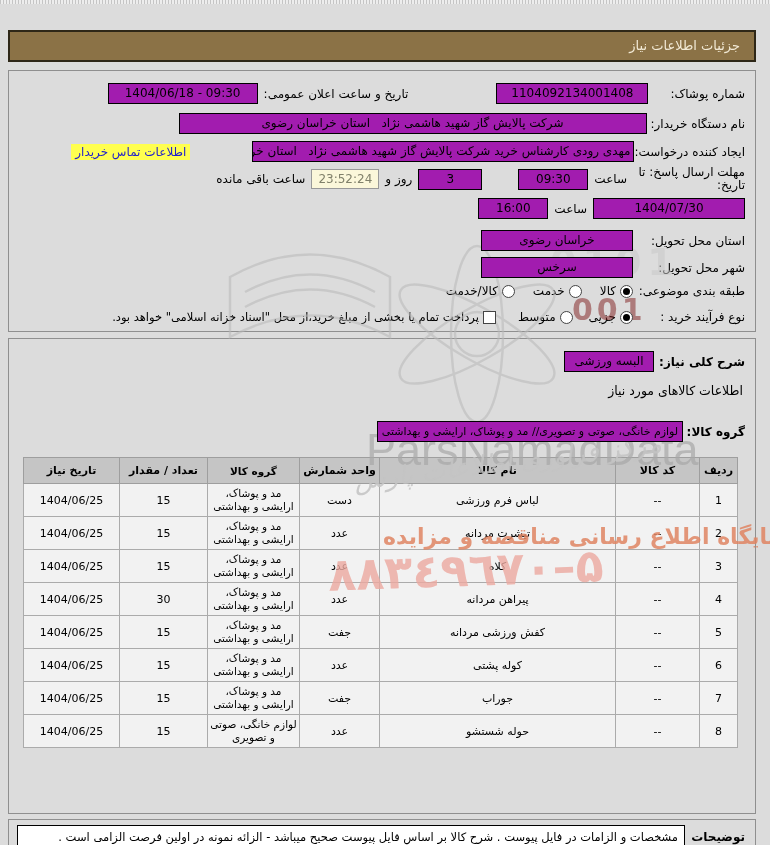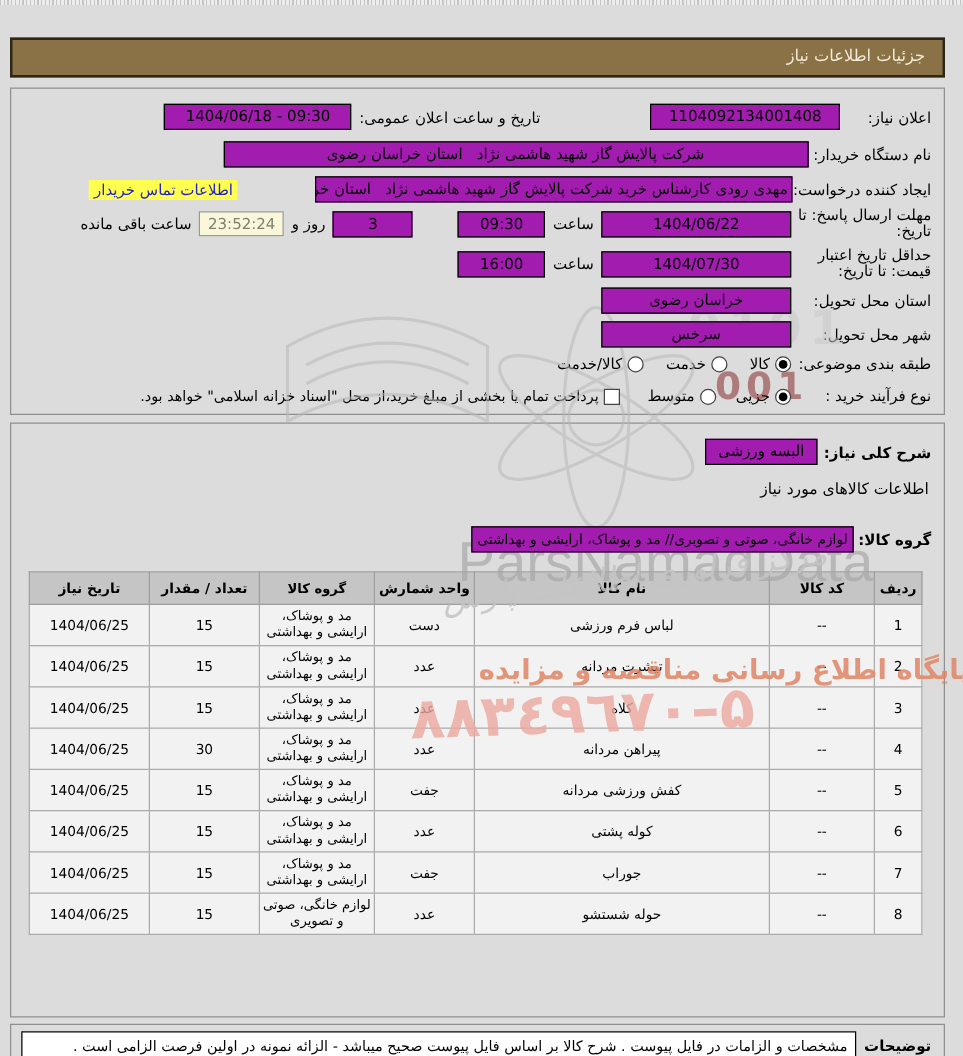--- a/index.html
+++ b/index.html
@@ -79,52 +79,49 @@
 
 <div class="texture"></div>
 
 <div class="title-bar">
   <span>جزئیات اطلاعات نیاز</span>
 </div>
 
 <div class="panel p1">
 
   <div class="frow" style="top:12px;">
-    <span class="lbl">اعلان نیاز:</span>
+    <span class="lbl">شماره پوشاک:</span>
     <div class="ibox" style="width:152px; margin-right:22px;">1104092134001408</div>
     <span class="lbl" style="margin-right:88px;">تاریخ و ساعت اعلان عمومی:</span>
     <div class="ibox" style="width:150px; margin-right:6px;">09:30 - 1404/06/18</div>
   </div>
 
   <div class="frow" style="top:42px;">
     <span class="lbl">نام دستگاه خریدار:</span>
     <div class="ibox" style="width:468px; margin-right:4px;">شرکت پالایش گاز شهید هاشمی نژاد   استان خراسان رضوی</div>
   </div>
 
   <div class="frow" style="top:70px;">
     <span class="lbl">ایجاد کننده درخواست:</span>
     <div class="ibox" style="width:382px; text-align:right; padding-right:3px;">مهدی رودی کارشناس خرید شرکت پالایش گاز شهید هاشمی نژاد   استان خر</div>
     <span class="contact-link" style="margin-right:62px;">اطلاعات تماس خریدار</span>
   </div>
 
   <div class="frow" style="top:95px; align-items:center;">
     <span class="lbl2" style="width:112px;">مهلت ارسال پاسخ: تا
 تاریخ:</span>
-    <div class="ibox" style="width:152px;">1404/06/22</div>
     <span class="lbl" style="margin-right:6px;">ساعت</span>
     <div class="ibox" style="width:70px; margin-right:6px;">09:30</div>
     <div class="ibox" style="width:64px; margin-right:36px;">3</div>
     <span class="lbl" style="margin-right:6px;">روز و</span>
     <div class="countdown" style="width:68px; margin-right:6px;">23:52:24</div>
     <span class="lbl" style="margin-right:6px;">ساعت باقی مانده</span>
   </div>
 
   <div class="frow" style="top:127px;">
-    <span class="lbl2" style="width:112px;">حداقل تاریخ اعتبار
-قیمت: تا تاریخ:</span>
     <div class="ibox" style="width:152px;">1404/07/30</div>
     <span class="lbl" style="margin-right:6px;">ساعت</span>
     <div class="ibox" style="width:70px; margin-right:6px;">16:00</div>
   </div>
 
   <div class="frow" style="top:159px;">
     <span class="lbl" style="width:112px;">استان محل تحویل:</span>
     <div class="ibox" style="width:152px;">خراسان رضوی</div>
   </div>
 

